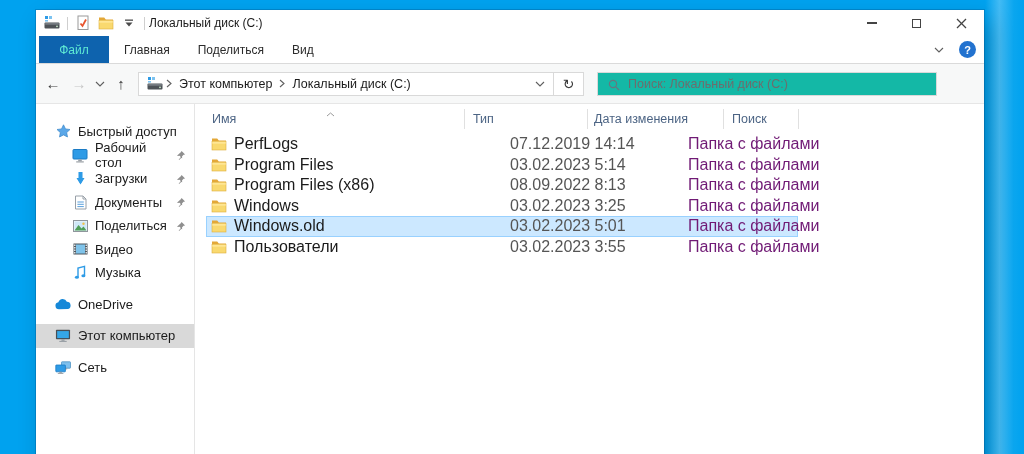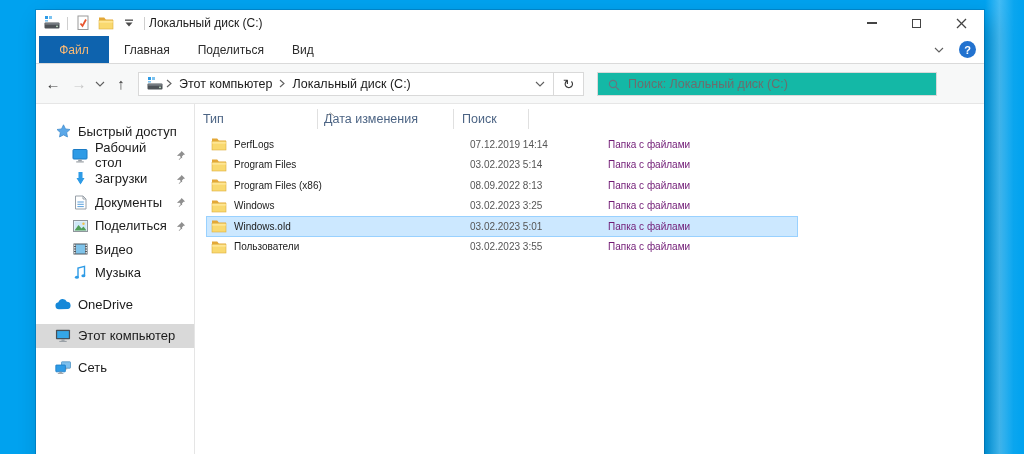--- a/index.html
+++ b/index.html
@@ -21,21 +21,21 @@
   .qat .sep { width:1px; height:13px; background:#cfcfcf; }
   .icon16 { width:16px; height:16px; display:inline-flex; align-items:center; justify-content:center; }
   .title-text { font-size:12px; color:#1b1b1b; margin-left:4px; white-space:nowrap; }
   .caption-buttons { margin-left:auto; display:flex; height:100%; }
   .cap-btn { width:45px; height:100%; display:flex; align-items:center; justify-content:center; cursor:default; }
   .glyph-min { width:10px; height:1.3px; background:#444; }
   .glyph-max { width:9px; height:9px; border:1.2px solid #444; }
   
   .tabrow { height:28px; flex:0 0 28px; display:flex; align-items:stretch; background:#fff; border-bottom:1px solid #dadada; position:relative; }
   .tab { font-size:12px; display:flex; align-items:center; padding:0 13px; color:#2b2b2b; }
-  .tab.file { background:#0e63ae; color:#fdba74; width:70px; justify-content:center; margin-left:3px; padding:4px; }
+  .tab.file { background:#0e63ae; color:#5eead4; width:70px; justify-content:center; margin-left:3px; padding:4px; }
   .tab:not(.file) { margin-left:2px; }
   .ribbon-right { margin-left:auto; display:flex; align-items:center; gap:12px; padding-right:8px; }
   .help-circle { width:17px; height:17px; border-radius:50%; background:#2272cf; color:#fff; font-size:11px; font-weight:bold; display:flex; align-items:center; justify-content:center; }
   
   .navbar { height:40px; flex:0 0 40px; background:#f7f8f8; border-bottom:1px solid #e6e6e6; display:flex; align-items:center; padding:0 9px 0 4px; }
   .nav-btn { width:26px; height:26px; display:flex; align-items:center; justify-content:center; font-size:15px; color:#3b3b3b; }
   .nav-btn.small { width:16px; }
   .nav-btn.disabled { color:#c6c6c6; }
   .addr-box { display:flex; align-items:center; height:24px; background:#fff; border:1px solid #d9d9d9; width:446px; margin-left:4px; }
   .crumbs { display:flex; align-items:center; flex:1; padding-left:6px; overflow:hidden; white-space:nowrap; font-size:12.5px; }
@@ -57,21 +57,21 @@
   .side-item.lvl1 { padding-left:36px; }
   .side-item.gap { margin-top:8px; }
   .side-item.selected { background:#d9d9d9; }
   .pin { margin-left:auto; display:flex; align-items:center; }
   
   .content { flex:1; position:relative; overflow:hidden; }
   .lv-header { display:flex; height:30px; align-items:center; position:relative; }
   .hcell { height:20px; line-height:20px; font-size:12.5px; color:#4c6484; border-right:1px solid #e0e0e0; white-space:nowrap; overflow:hidden; }
   .sort-caret { position:absolute; top:1px; left:131px; }
   .rows { padding-left:11px; }
-  .frow { display:flex; align-items:center; height:20.5px; width:592px; border:1px solid transparent; font-size:10px; }
+  .frow { display:flex; align-items:center; height:20.5px; width:592px; border:1px solid transparent; font-size:16px;gap:40px; }
   .frow.selected { background:#cce8ff; border-color:#99d1ff; }
   .cell-name { flex:0 0 257px; display:flex; align-items:center; overflow:hidden; white-space:nowrap; color:#1b1b1b; }
   .cell-name .ic { width:16px; height:14px; margin:0 7px 0 4px; flex:0 0 16px; display:flex; align-items:center; }
   .cell-date { flex:0 0 136px; padding-left:6px; color:#555; white-space:nowrap; }
   .cell-type { flex:0 0 123px; padding-left:8px; color:#701a75; white-space:nowrap; }
   .cell-size { flex:1; padding-left:8px; color:#555; white-space:nowrap; }
 </style>
 </head>
 <body>
 
@@ -343,20 +343,21 @@
             </svg>
           </span>
           <span>Сеть</span>
         </div>
       </div>
     <div class="content">
       <div class="lv-header" id="lv-header">
         <span class="sort-caret"><svg width="9" height="5" viewBox="0 0 9 5">
               <polyline points="1,4 4.5,1 8,4" fill="none" stroke="#9a9a9a" stroke-width="1"></polyline>
             </svg></span>
+      <span class="hcell" style="width: 270px; padding-left: 17px;">Имя</span>
           <span class="hcell" style="width: 123px; padding-left: 8px;">Тип</span>
           <span class="hcell" style="width: 136px; padding-left: 6px;">Дата изменения</span>
           <span class="hcell" style="width: 75px; padding-left: 8px;">Поиск</span>
         </div>
       <div class="rows" id="rows">
           <div class="frow">
             <span class="cell-name">
               <span class="ic">
                 <svg width="16" height="14" viewBox="0 0 16 14">
                   <path d="M1 1.5 h5.2 l1.6 2 H15 v9.5 H1 z" fill="#e3a838"></path>

